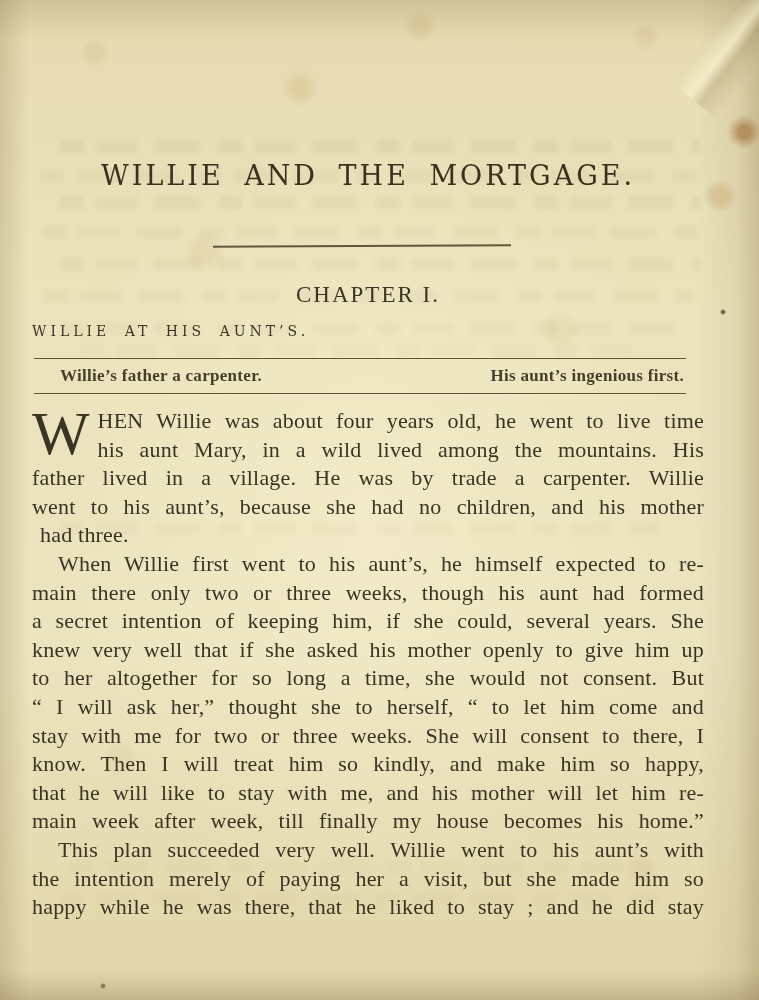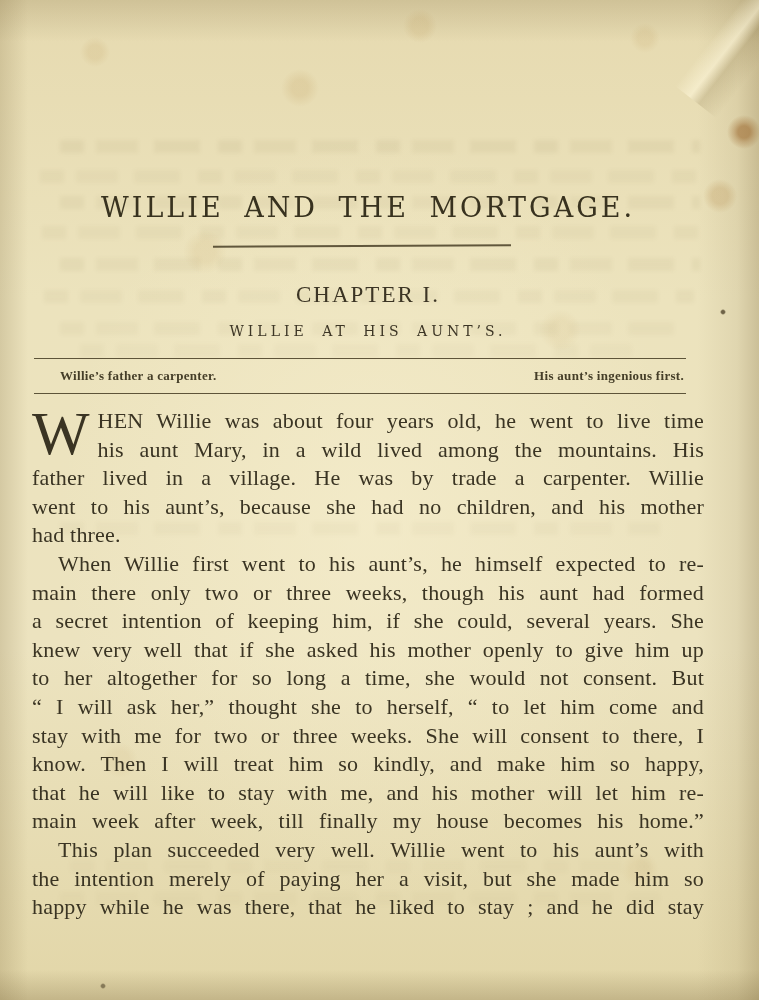--- a/index.html
+++ b/index.html
@@ -49,69 +49,69 @@
     position:absolute;height:13px;
     background:repeating-linear-gradient(90deg,
       rgba(128,112,66,0.55) 0 24px, rgba(128,112,66,0) 24px 36px,
       rgba(128,112,66,0.45) 36px 78px, rgba(128,112,66,0) 78px 94px,
       rgba(128,112,66,0.5) 94px 140px, rgba(128,112,66,0) 140px 158px);
     opacity:0.14; filter:blur(2px);
     pointer-events:none;
   }
   .content{position:absolute;left:0;top:0;width:759px;height:1000px;}
   .page-title{
-    position:absolute;left:32px;top:192px;width:672px;
+    position:absolute;left:32px;top:160px;width:672px;
     text-align:center;
     font-family:"DejaVu Serif", serif;
     font-size:27px;letter-spacing:3px;word-spacing:9px;
     color:#38321f;
     white-space:nowrap;
   }
   .title-rule{
     position:absolute;left:213px;top:245px;width:298px;height:0;
     border-top:2px solid rgba(72,62,38,0.85);
     transform:rotate(-0.3deg);
   }
   .chapter-heading{
     position:absolute;left:32px;top:282px;width:672px;
     text-align:center;
     font-family:Liberation Serif, serif;
     font-size:23px;letter-spacing:2px;
     color:#3c3525;
   }
   .chapter-subheading{
     position:absolute;left:32px;top:323px;width:672px;
-    text-align:center;
+    text-align:left;
     font-family:"DejaVu Serif", serif;
     font-size:14px;letter-spacing:4px;word-spacing:6px;
     color:#3c3525;
   }
   .header-band{
     position:absolute;left:34px;top:358px;width:652px;
     border-top:1.6px solid rgba(78,68,42,0.9);
     border-bottom:1.6px solid rgba(78,68,42,0.9);
     height:36px;
     display:flex;align-items:center;justify-content:space-between;
     box-sizing:border-box;
-    font-size:13px;font-weight:bold;color:#453e28;
+    font-size:17px;font-weight:bold;color:#453e28;
     letter-spacing:0.3px;
   }
   .header-band .left{padding-left:26px;}
   .header-band .right{padding-right:2px;}
   .body-text{
     position:absolute;left:32px;top:407px;width:672px;
     color:#3a3423;
   }
   .para{overflow:visible;}
   .line{
     font-size:22px;line-height:28.6px;height:28.6px;
     text-align:justify;text-align-last:justify;
     white-space:normal;letter-spacing:0.2px;
   }
-  .line.last{text-align-last:left;}
+  .line.last{text-align-last:left;margin-left:8px;}
   .line.indent{text-indent:26px;}
   .dropcap{
     float:left;
     font-family:"Liberation Serif", serif;
     font-size:61px;line-height:50px;
     height:55px;
     padding-top:2px;margin-right:8px;
     color:#3a3423;
   }
 </style>

